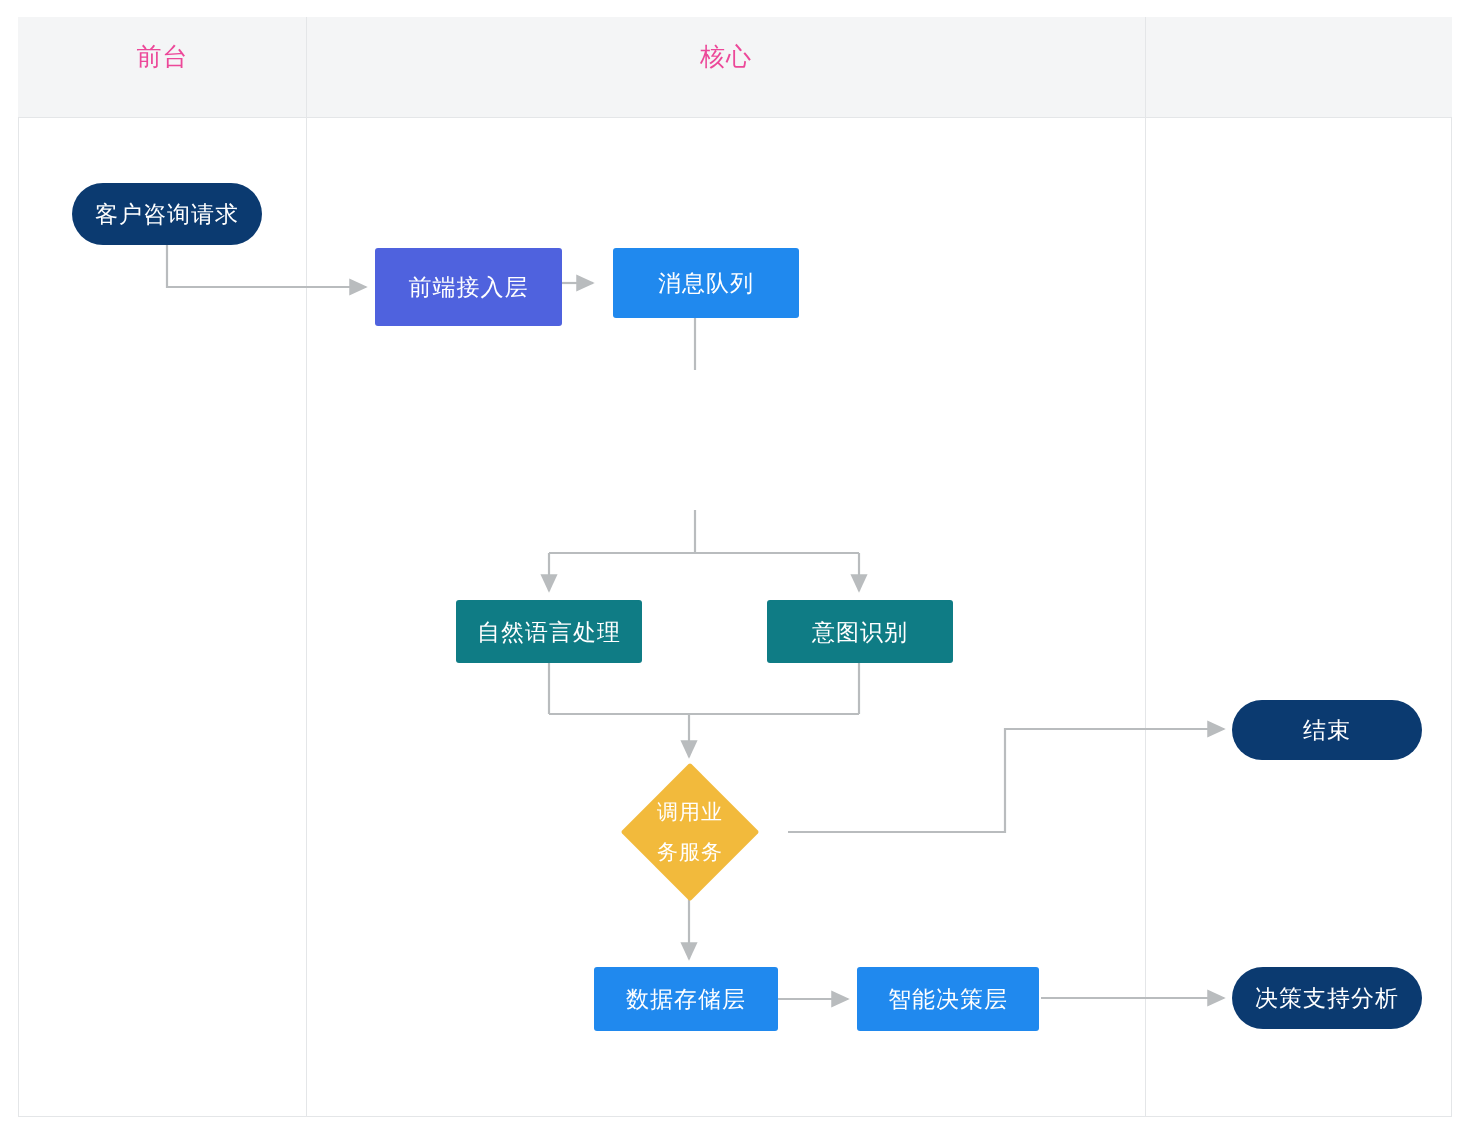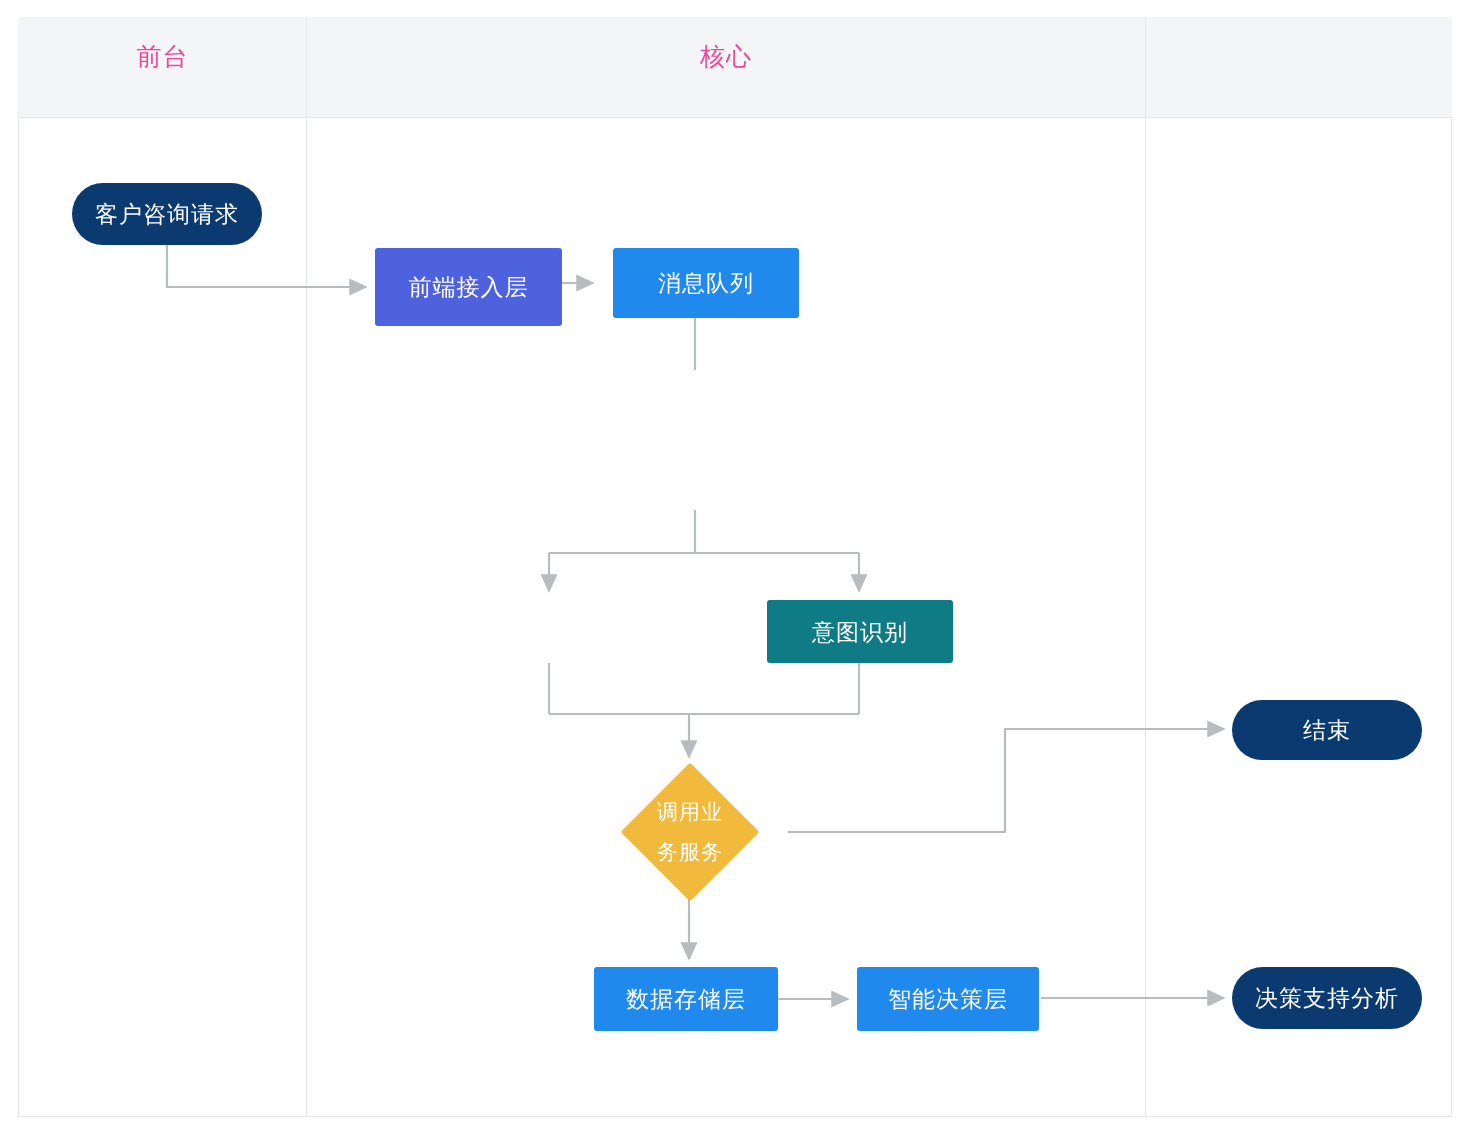--- a/index.html
+++ b/index.html
@@ -155,20 +155,21 @@
     </g>
   </svg>
 
   <div class="node pill" id="n-request" style="background:#0B3A70">客户咨询请求</div>
 
   <div class="node rect" id="n-frontend" style="background:#4F62DE">前端接入层</div>
 
   <div class="node rect" id="n-queue" style="background:#2089EE">消息队列</div>
 
 
+  <div class="node rect" id="n-nlp" style="background:#0F7C85">自然语言处理</div>
 
   <div class="node rect" id="n-intent" style="background:#0F7C85">意图识别</div>
 
   <div class="node diamond" id="n-invoke">
     <div class="dia-shape" style="background:#F2BA3C;width:98px;height:98px;"></div>
     <div class="dia-label">调用业
 务服务</div>
   </div>
 
   <div class="node rect" id="n-store" style="background:#2089EE">数据存储层</div>

